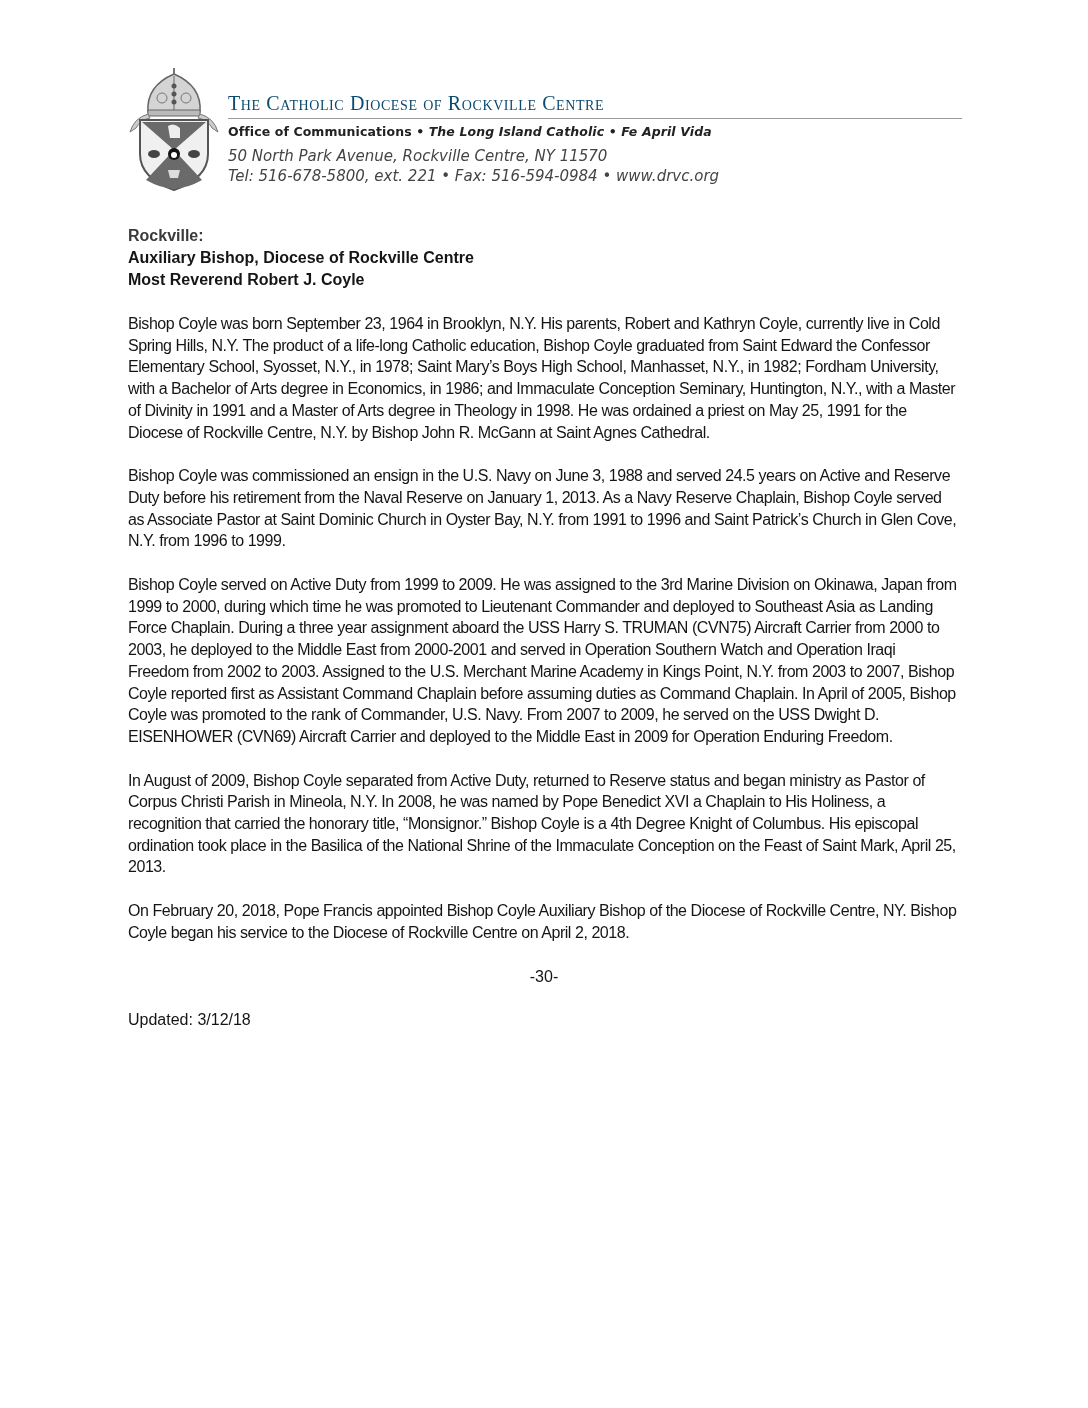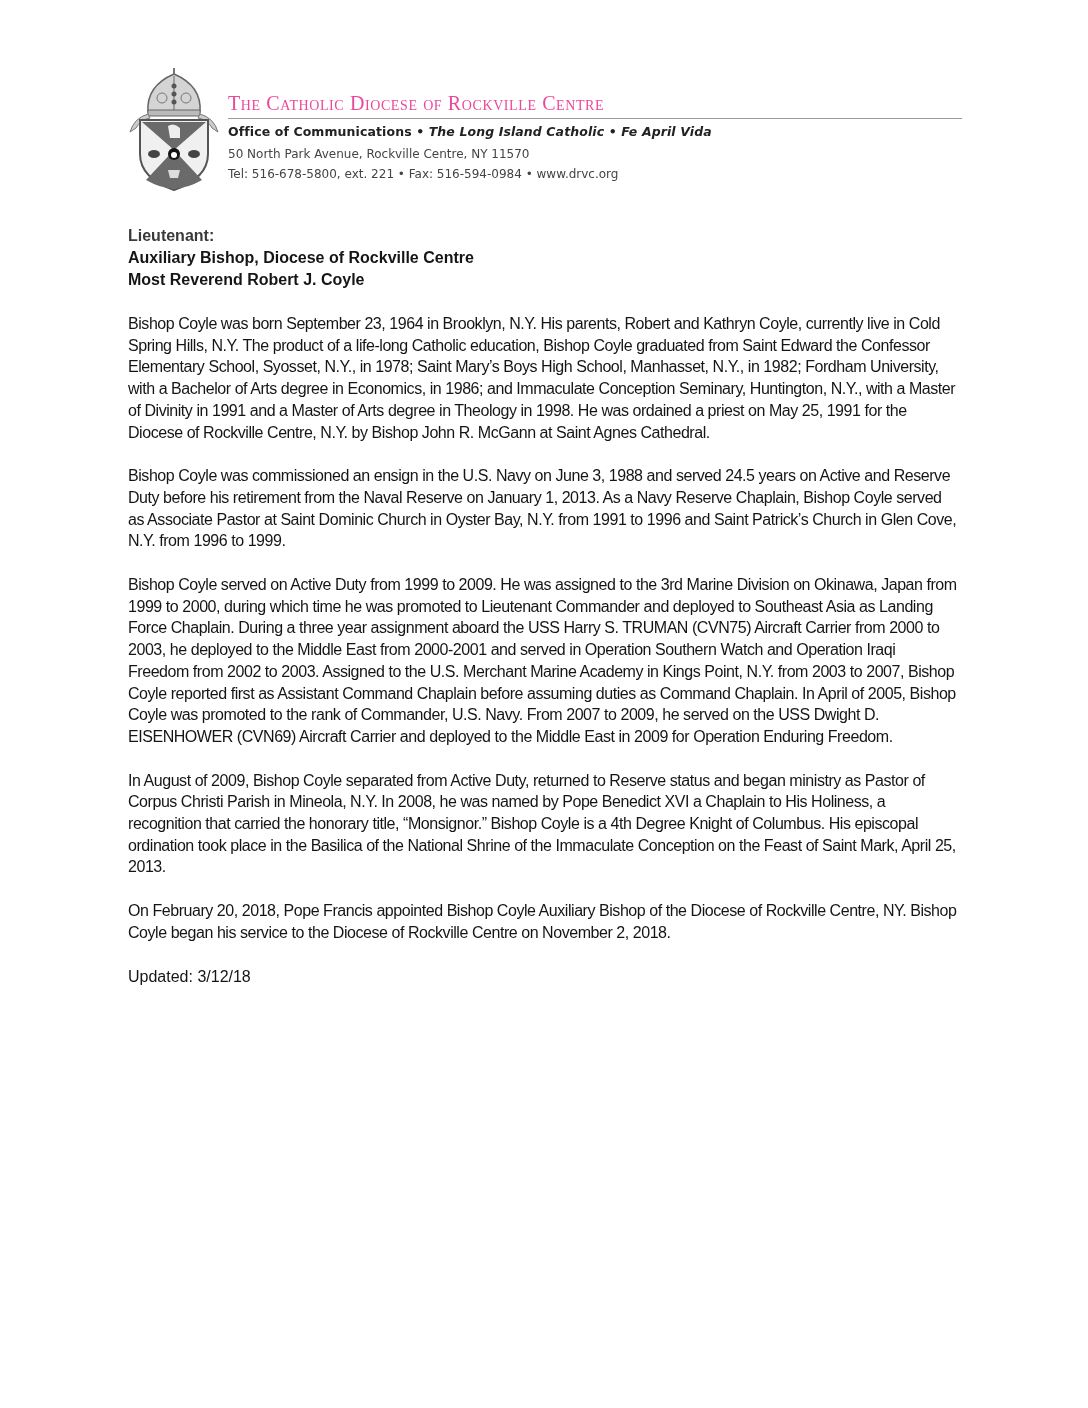--- a/index.html
+++ b/index.html
@@ -35,21 +35,21 @@
       width: 734px;
     }
     .lh-title {
       position: absolute;
       top: 26px;
       left: 0;
       font-family: "Liberation Serif", "DejaVu Serif", serif;
       font-size: 20px;
       font-variant: small-caps;
       letter-spacing: 0.6px;
-      color: #ec4899;
+      color: #0c4a6e;
       white-space: nowrap;
       text-align: center;
     }
     .lh-rule {
       position: absolute;
       top: 52px;
       left: 0;
       width: 734px;
       height: 1px;
       background: #9a9a9a;
@@ -63,23 +63,24 @@
       font-weight: bold;
       color: #222;
       white-space: nowrap;
       letter-spacing: 0.1px;
     }
     .lh-office .it { font-style: italic; margin-top: 40px; }
     .lh-addr, .lh-tel {
       position: absolute;
       left: 0;
       font-family: "DejaVu Sans", "Liberation Sans", sans-serif;
-      font-size: 12px;
+      font-size: 15px;
       color: #444;
       white-space: nowrap;
+      font-style: italic;
     }
     .lh-addr { top: 81px; }
     .lh-tel { top: 101px; text-align: center; }
 
     .content {
       position: absolute;
       left: 128px;
       top: 225px;
       width: 832px;
       font-family: "Liberation Sans", "DejaVu Sans", sans-serif;
@@ -151,23 +152,24 @@
       <span>•</span>
       <span class="it">Fe April Vida</span>
     </div>
     <div class="lh-addr">50 North Park Avenue, Rockville Centre, NY 11570</div>
     <div class="lh-tel">Tel: 516-678-5800, ext. 221 • Fax: 516-594-0984 • www.drvc.org</div>
   </div>
 </div>
 
 <div class="content">
   <div class="heading-block">
-    <div class="label">Lieutenant:</div>
+    <div class="label">Rockville:</div>
     <div>Auxiliary Bishop, Diocese of Rockville Centre</div>
     <div>Most Reverend Robert J. Coyle</div>
   </div>
   <p>Bishop Coyle was born September 23, 1964 in Brooklyn, N.Y.  His parents, Robert and Kathryn Coyle, currently live in Cold Spring Hills, N.Y.  The product of a life-long Catholic education, Bishop Coyle graduated from Saint Edward the Confessor Elementary School, Syosset, N.Y., in 1978; Saint Mary’s Boys High School, Manhasset, N.Y., in 1982; Fordham University, with a Bachelor of Arts degree in Economics, in 1986; and Immaculate Conception Seminary, Huntington, N.Y., with a Master of Divinity in 1991 and a Master of Arts degree in Theology in 1998. He was ordained a priest on May 25, 1991 for the Diocese of Rockville Centre, N.Y. by Bishop John R. McGann at Saint Agnes Cathedral.</p>
   <p>Bishop Coyle was commissioned an ensign in the U.S. Navy on June 3, 1988 and served 24.5 years on Active and Reserve Duty before his retirement from the Naval Reserve on January 1, 2013.  As a Navy Reserve Chaplain, Bishop Coyle served as Associate Pastor at Saint Dominic Church in Oyster Bay, N.Y. from 1991 to 1996 and Saint Patrick’s Church in Glen Cove, N.Y. from 1996 to 1999.</p>
   <p>Bishop Coyle served on Active Duty from 1999 to 2009.  He was assigned to the 3rd Marine Division on Okinawa, Japan from 1999 to 2000, during which time he was promoted to Lieutenant Commander and deployed to Southeast Asia as Landing Force Chaplain. During a three year assignment aboard the USS Harry S. TRUMAN (CVN75) Aircraft Carrier from 2000 to 2003, he deployed to the Middle East from 2000-2001 and served in Operation Southern Watch and Operation Iraqi Freedom from 2002 to 2003. Assigned to the U.S. Merchant Marine Academy in Kings Point, N.Y. from 2003 to 2007, Bishop Coyle reported first as Assistant Command Chaplain before assuming duties as Command Chaplain. In April of 2005, Bishop Coyle was promoted to the rank of Commander, U.S. Navy. From 2007 to 2009, he served on the USS Dwight D. EISENHOWER (CVN69) Aircraft Carrier and deployed to the Middle East in 2009 for Operation Enduring Freedom.</p>
   <p>In August of 2009, Bishop Coyle separated from Active Duty, returned to Reserve status and began ministry as Pastor of Corpus Christi Parish in Mineola, N.Y.  In 2008, he was named by Pope Benedict XVI a Chaplain to His Holiness, a recognition that carried the honorary title, “Monsignor.”  Bishop Coyle is a 4th Degree Knight of Columbus.  His episcopal ordination took place in the Basilica of the National Shrine of the Immaculate Conception on the Feast of Saint Mark, April 25, 2013.</p>
-  <p>On February 20, 2018, Pope Francis appointed Bishop Coyle Auxiliary Bishop of the Diocese of Rockville Centre, NY.  Bishop Coyle began his service to the Diocese of Rockville Centre on November 2, 2018.</p>
+  <p>On February 20, 2018, Pope Francis appointed Bishop Coyle Auxiliary Bishop of the Diocese of Rockville Centre, NY.  Bishop Coyle began his service to the Diocese of Rockville Centre on April 2, 2018.</p>
+  <div class="end-mark">-30-</div>
   <div class="updated">Updated: 3/12/18</div>
 </div>
 
 </body></html>

